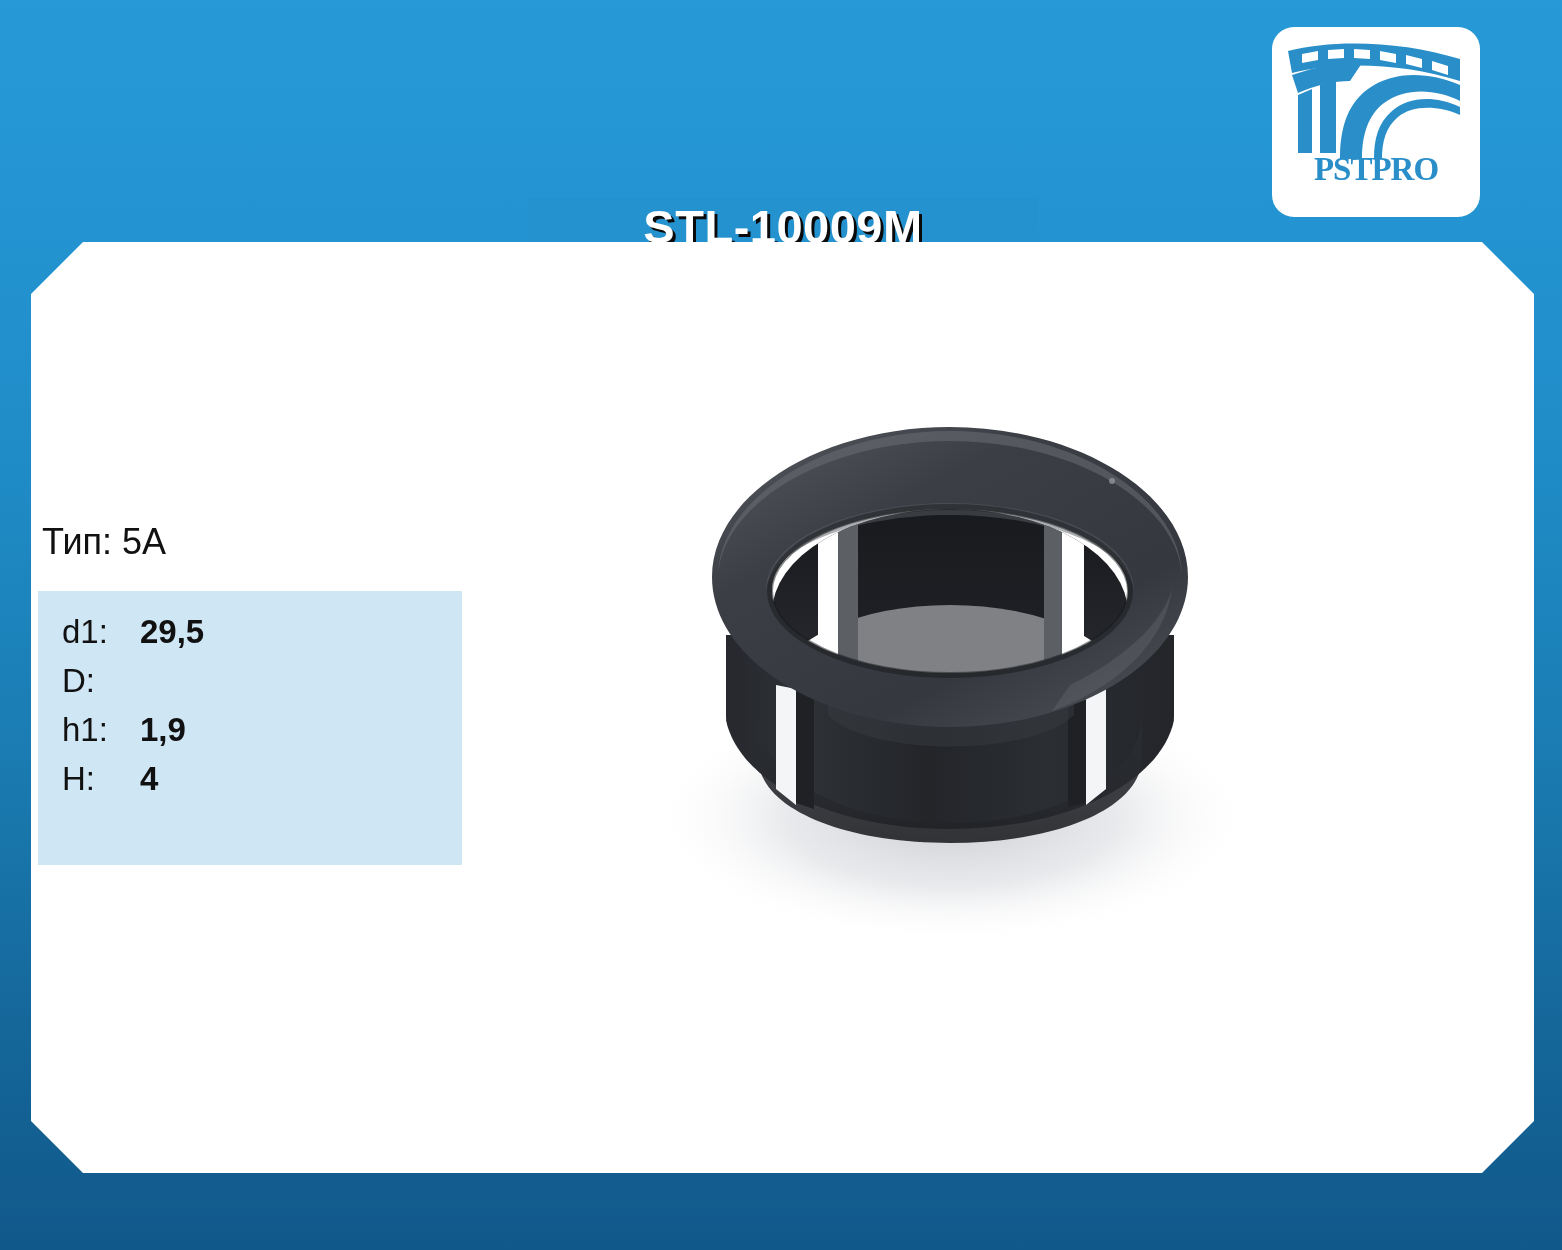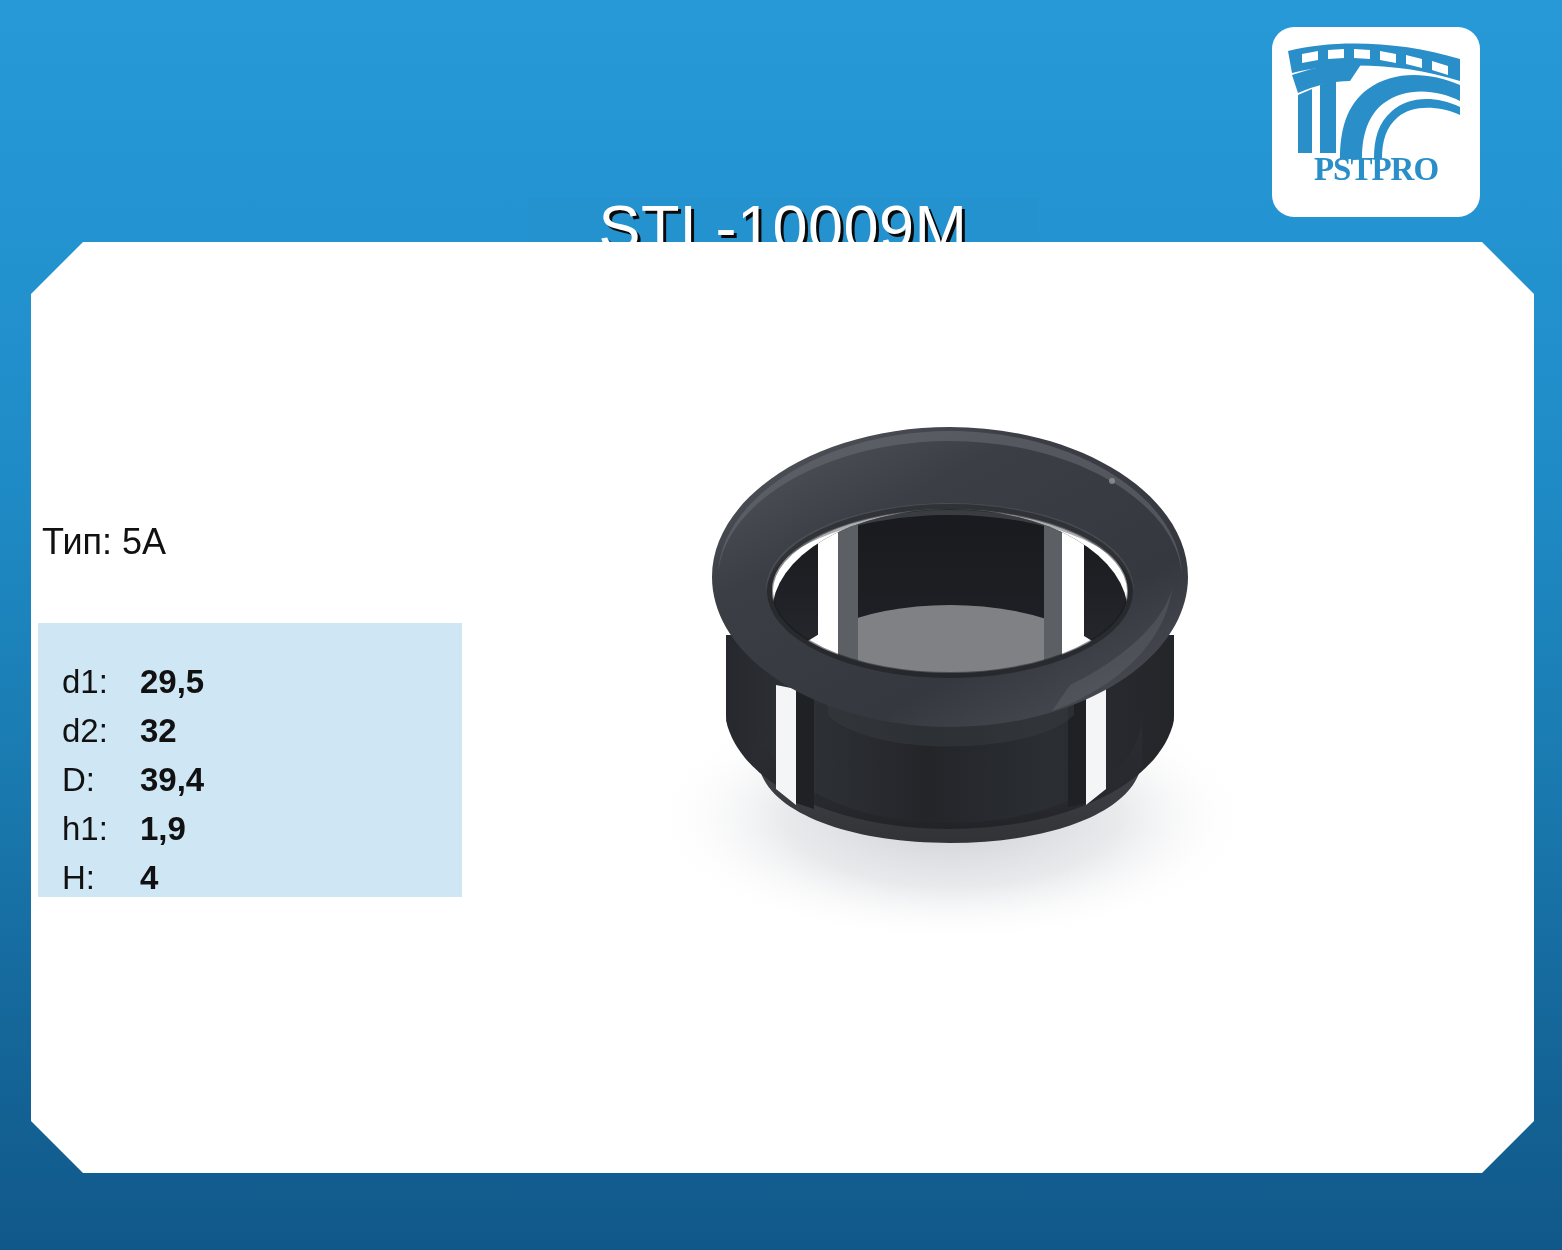--- a/index.html
+++ b/index.html
@@ -79,22 +79,22 @@
     clip-path: polygon(0 0, 100% 0, 100% 100%, 91% 100%, 91% 100%, 9% 100%, 9% 100%, 0 100%);
   }
   #product-title {
     position: absolute;
     left: 528px;
     top: 198px;
     width: 510px;
     height: 58px;
     line-height: 58px;
     text-align: center;
-    font-size: 63px;
-    font-weight: normal;
+    font-size: 47px;
+    font-weight: bold;
     color: #ffffff;
     text-shadow: 3px 3px 0 #0a0a0a;
     letter-spacing: 0.5px;
     white-space: nowrap;
   }
 
   
   #content-card {
     position: absolute;
     left: 31px;
@@ -122,22 +122,21 @@
   #spec-type-line .spec-type-value { }
 
   #spec-table {
     position: absolute;
     left: 38px;
     top: 591px;
     width: 424px;
     height: 274px;
     background: #cfe6f5;
     box-sizing: border-box;
-    padding: 34px 0 0 24px;
-    margin-top: 32px;
+    padding: 16px 0 0 24px;
   }
   .spec-row {
     display: flex;
     align-items: baseline;
     height: 49px;
     line-height: 49px;
     font-size: 33px;
     color: #111111;
   }
   .spec-key {
@@ -205,26 +204,21 @@
     <span class="spec-type-label">Тип:</span>
     <span class="spec-type-value">5A</span>
   </div>
 
   <div id="spec-table">
     <div class="spec-row">
       <span class="spec-key">d1:</span>
       <span class="spec-val">29,5</span>
     </div>
     <div class="spec-row">
-      <span class="spec-key">d2:</span>
-      <span class="spec-val">32</span>
-    </div>
-    <div class="spec-row">
       <span class="spec-key">D:</span>
-      <span class="spec-val">39,4</span>
     </div>
     <div class="spec-row">
       <span class="spec-key">h1:</span>
       <span class="spec-val">1,9</span>
     </div>
     <div class="spec-row">
       <span class="spec-key">H:</span>
       <span class="spec-val">4</span>
     </div>
   </div>

